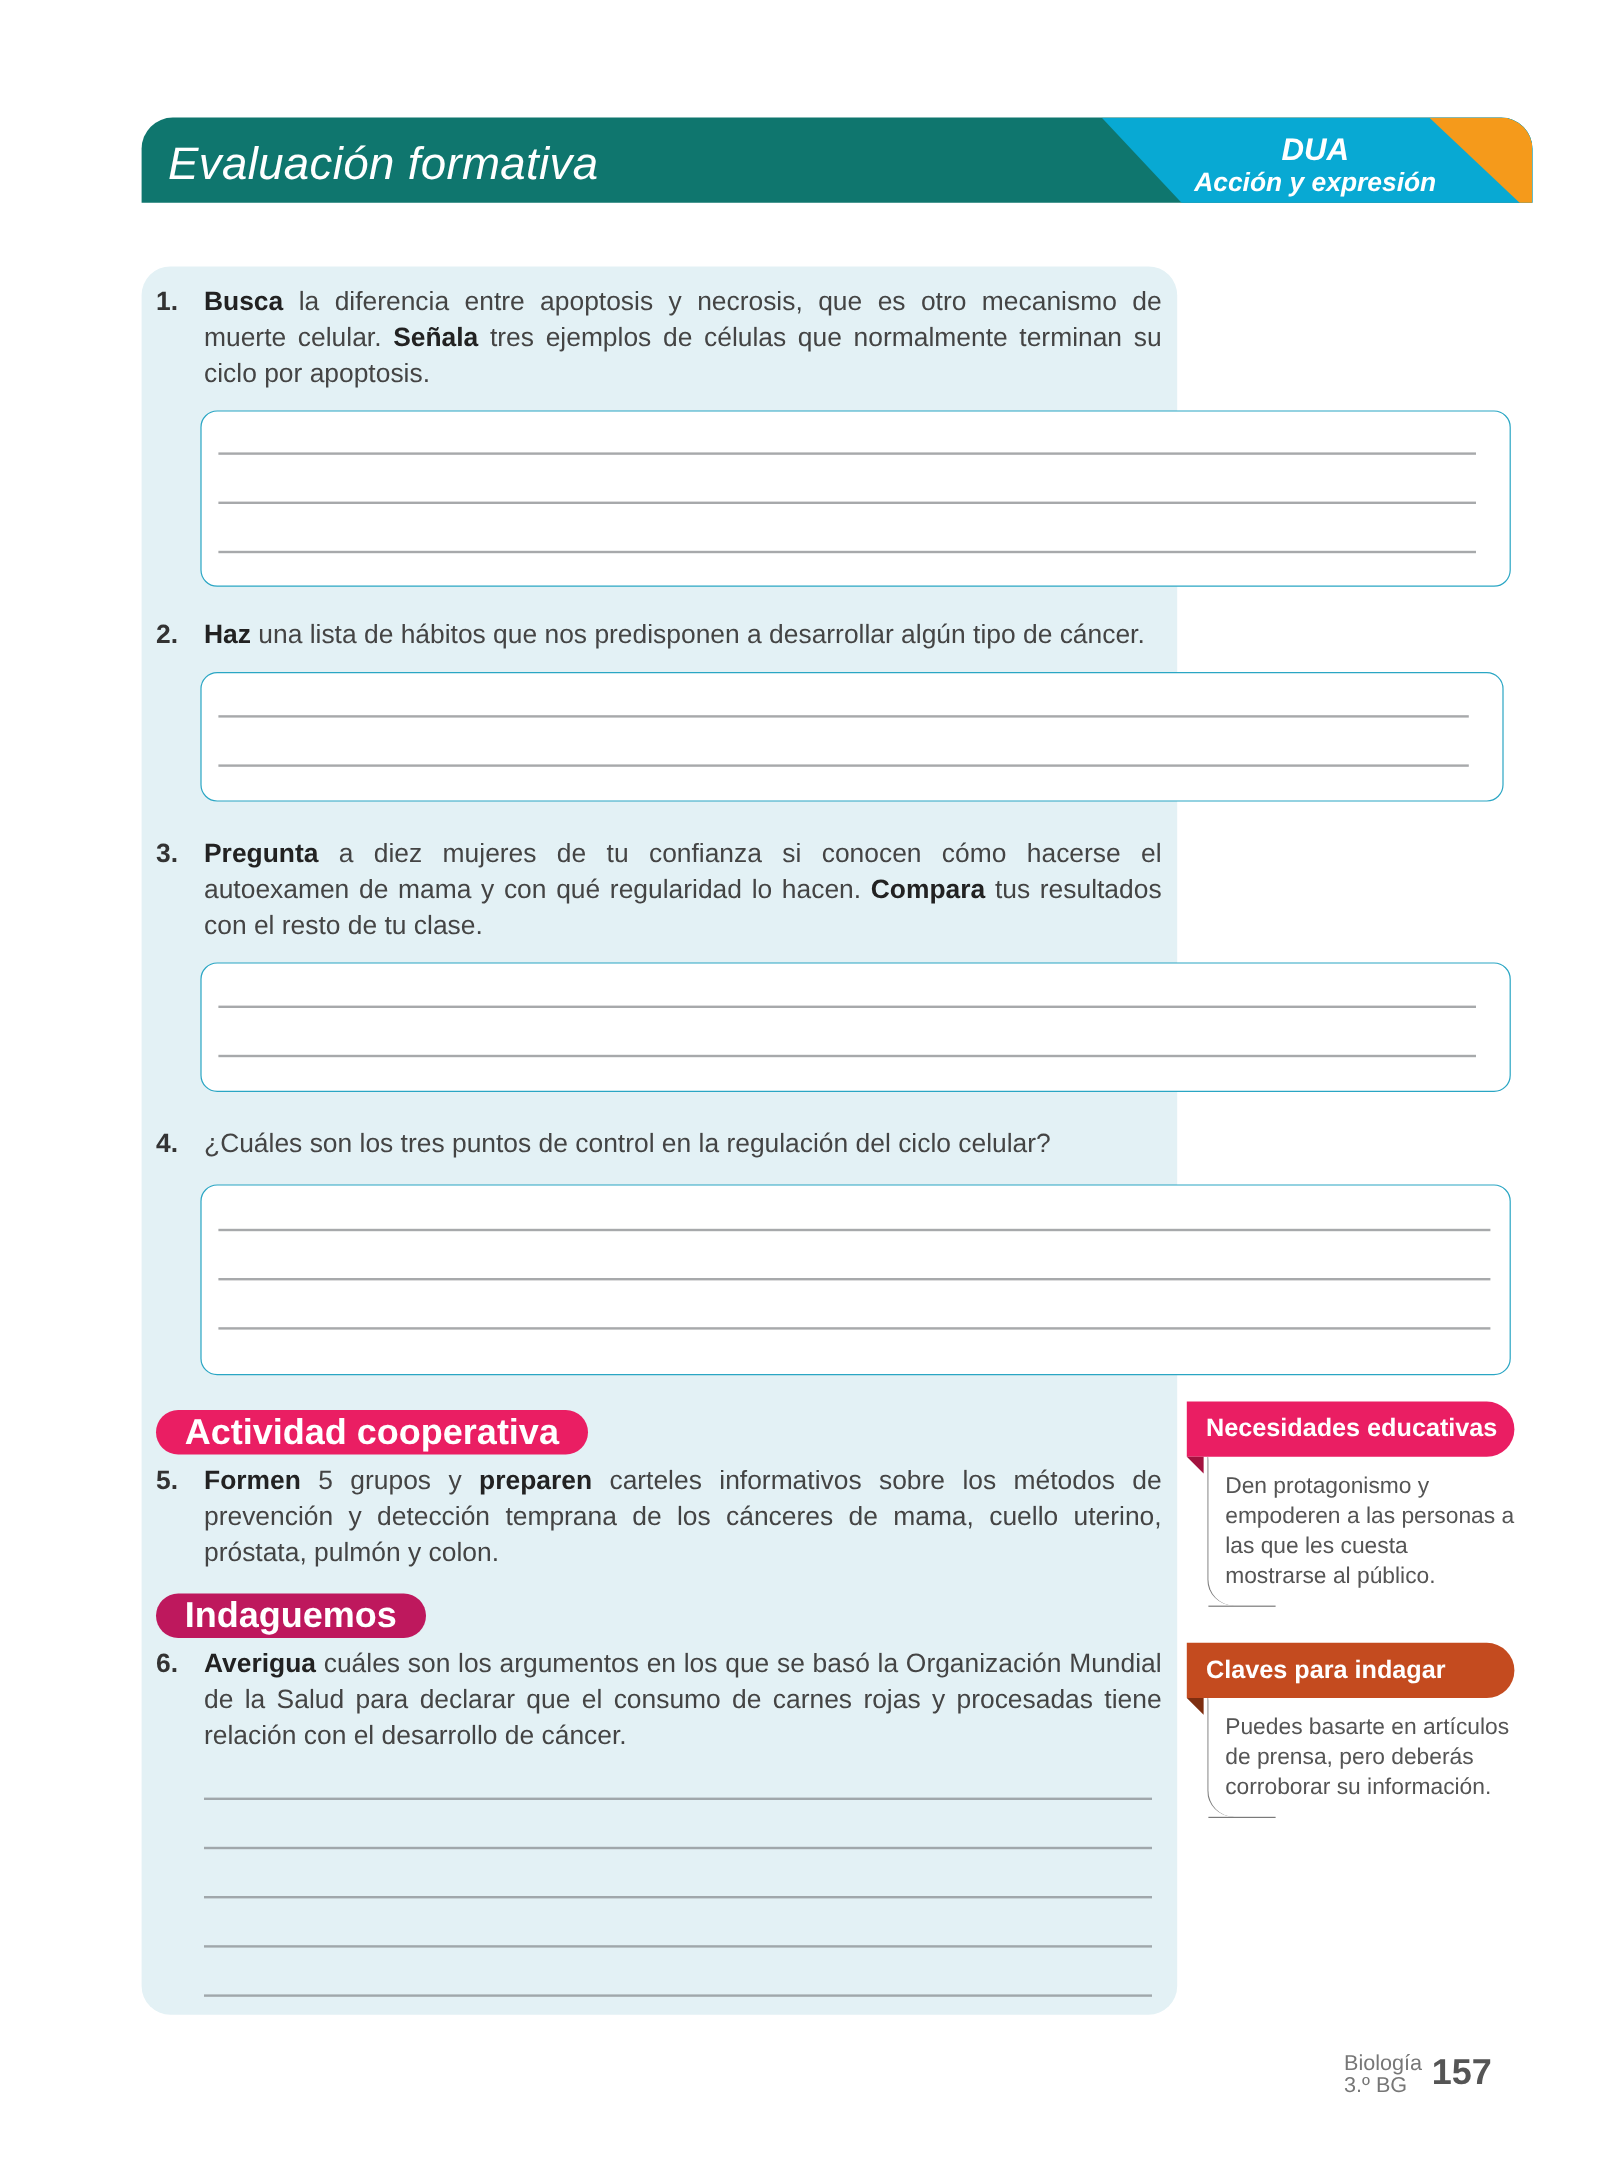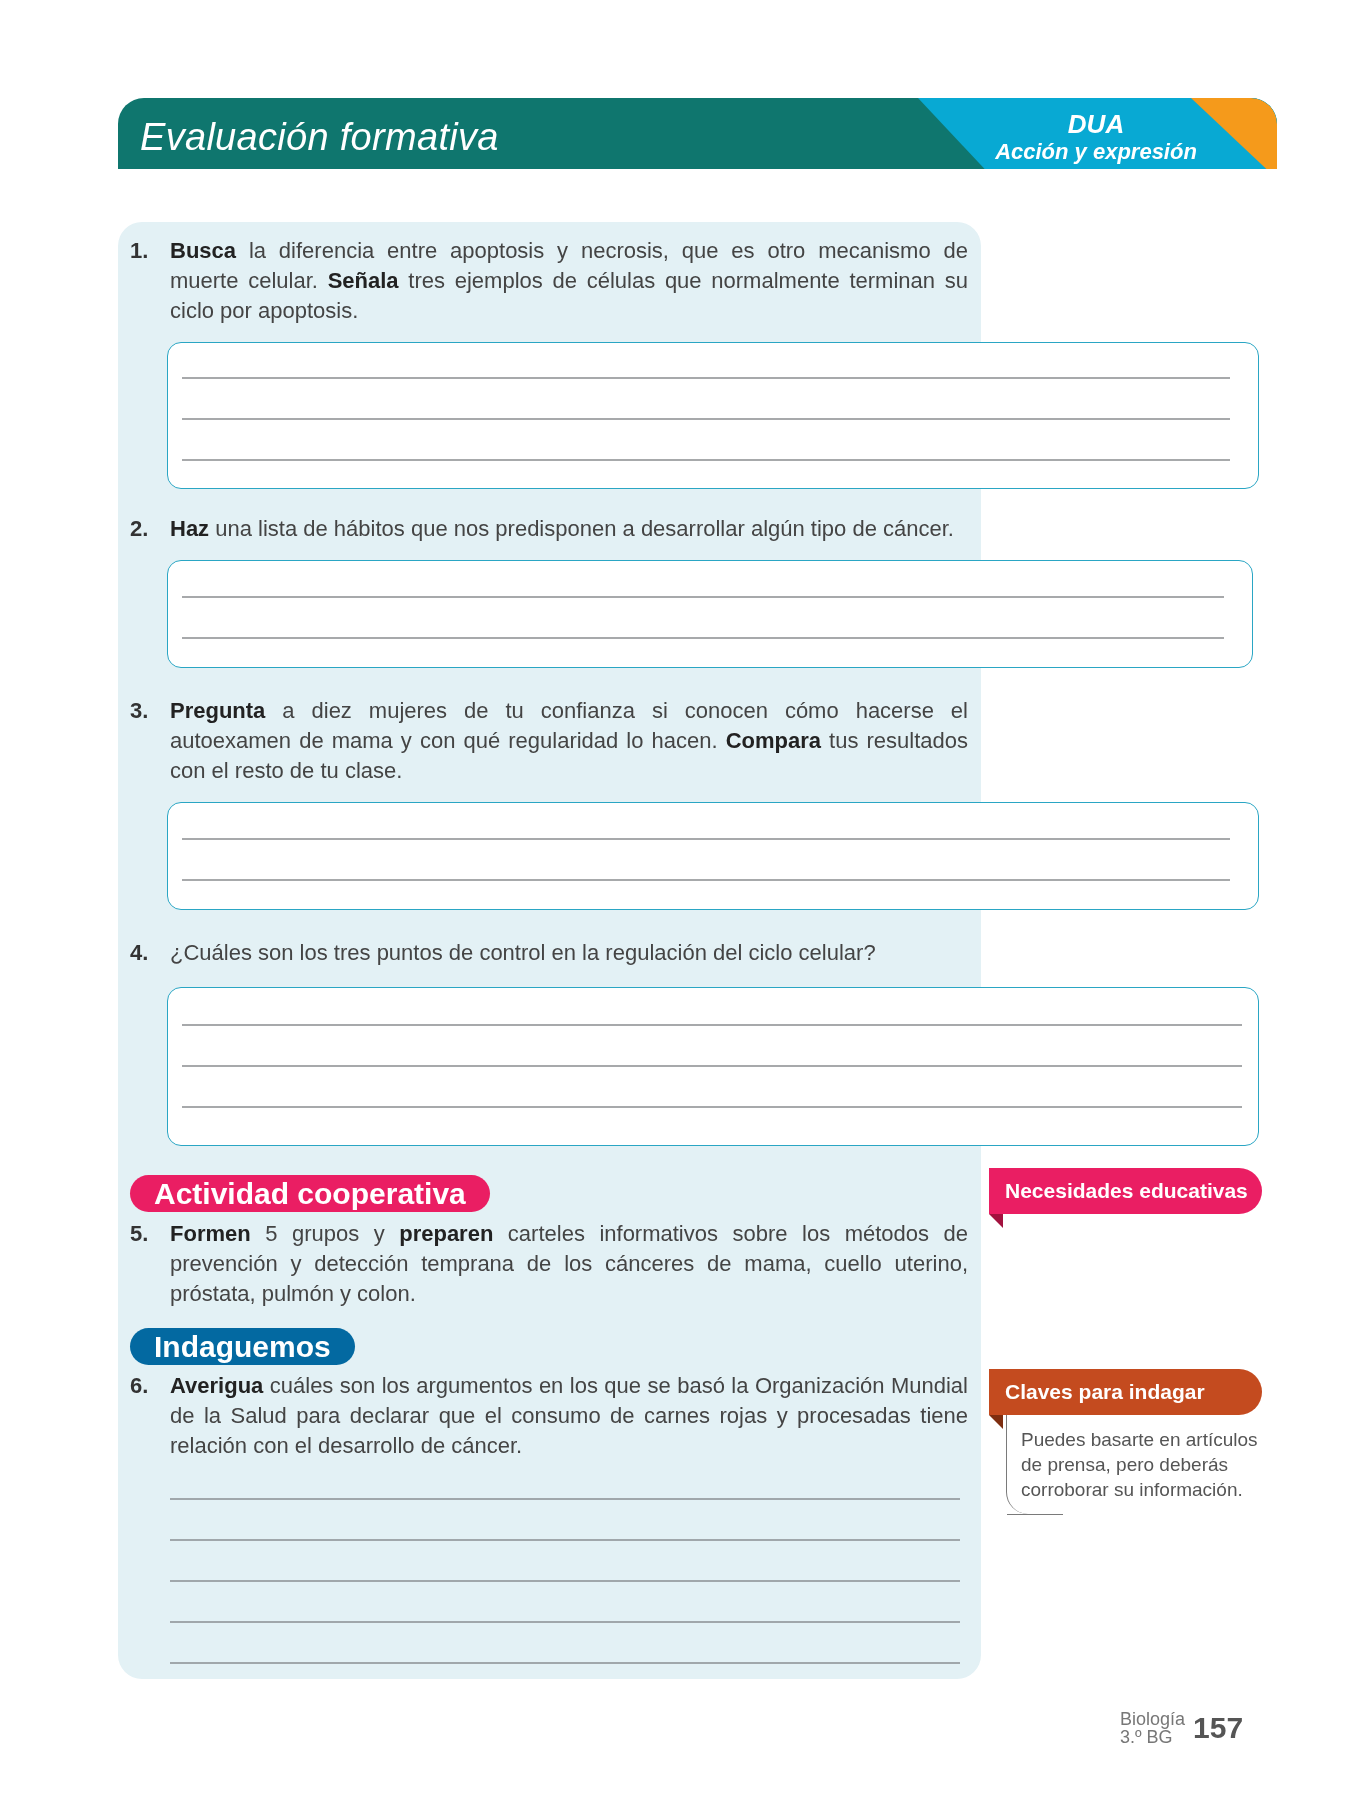--- a/index.html
+++ b/index.html
@@ -18,21 +18,21 @@
   .panel { position: absolute; left: 118px; top: 222px; width: 863px; height: 1457px; background: #e3f1f5; border-radius: 24px; }
   .q { position: absolute; left: 130px; width: 838px; font-size: 22px; line-height: 30px; color: #444; text-align: justify; }
   .q .num { position: absolute; left: 0; top: 0; font-weight: bold; color: #333; }
   .q .txt { display: block; margin-left: 40px; }
   .q b { color: #222; }
   .box { position: absolute; left: 167px; background: #fff; border: 1.5px solid #2aa6c4; border-radius: 14px; }
   .rule { position: absolute; left: 14px; right: 28px; height: 0; border-top: 2px solid #a7a9ab; }
   .pill { position: absolute; left: 130px; height: 37px; border-radius: 19px; color: #fff; font-weight: bold;
           font-size: 30px; line-height: 37px; padding: 0 24px; }
   .pink { background: #ea1e63; }
-  .rust { background: #0369a1; }
+  .rust { background: #be185d; }
   .line6 { position: absolute; left: 170px; width: 790px; border-top: 2px solid #a0a7ab; }
   .side { position: absolute; left: 989px; width: 273px; }
   .side .tab { position: relative; height: 46px; border-radius: 0 23px 23px 0; color: #fff; font-weight: bold; font-size: 21px;
                line-height: 46px; padding-left: 16px; }
   .side .fold { position: absolute; left: 0; top: 46px; width: 0; height: 0; border-left: 14px solid transparent; }
   .side .body { margin-left: 17px; padding: 12px 0 12px 14px; border-left: 1.5px solid #7a7a7a; border-bottom-left-radius: 22px;
                 font-size: 19px; line-height: 25px; color: #555; position: relative; }
   .side .body:after { content: ""; position: absolute; left: 0; bottom: -1px; width: 56px; border-bottom: 1.5px solid #7a7a7a; }
   .footer { position: absolute; left: 1120px; top: 1710px; display: flex; align-items: center; }
   .footer .subj { text-align: left; font-size: 18px; line-height: 18px; color: #777; }
@@ -104,20 +104,21 @@
 </div>
 <div class="line6" style="top:1498px;"></div>
 <div class="line6" style="top:1539px;"></div>
 <div class="line6" style="top:1580px;"></div>
 <div class="line6" style="top:1621px;"></div>
 <div class="line6" style="top:1662px;"></div>
 
 <div class="side" style="top:1168px;">
   <div class="tab" style="background: rgb(234, 30, 99);">Necesidades educativas</div>
   <div class="fold" style="border-top: 14px solid rgb(163, 18, 63);"></div>
+  <div class="body">Den protagonismo y empoderen a las personas a las que les cuesta mostrarse al público.</div>
 </div>
 <div class="side" style="top:1369px;">
   <div class="tab" style="background: rgb(196, 75, 31);">Claves para indagar</div>
   <div class="fold" style="border-top: 14px solid rgb(126, 46, 16);"></div>
   <div class="body">Puedes basarte en artículos de prensa, pero deberás corroborar su información.</div>
 </div>
 
 <div class="footer">
   <div class="subj">
     <div>Biología</div>

